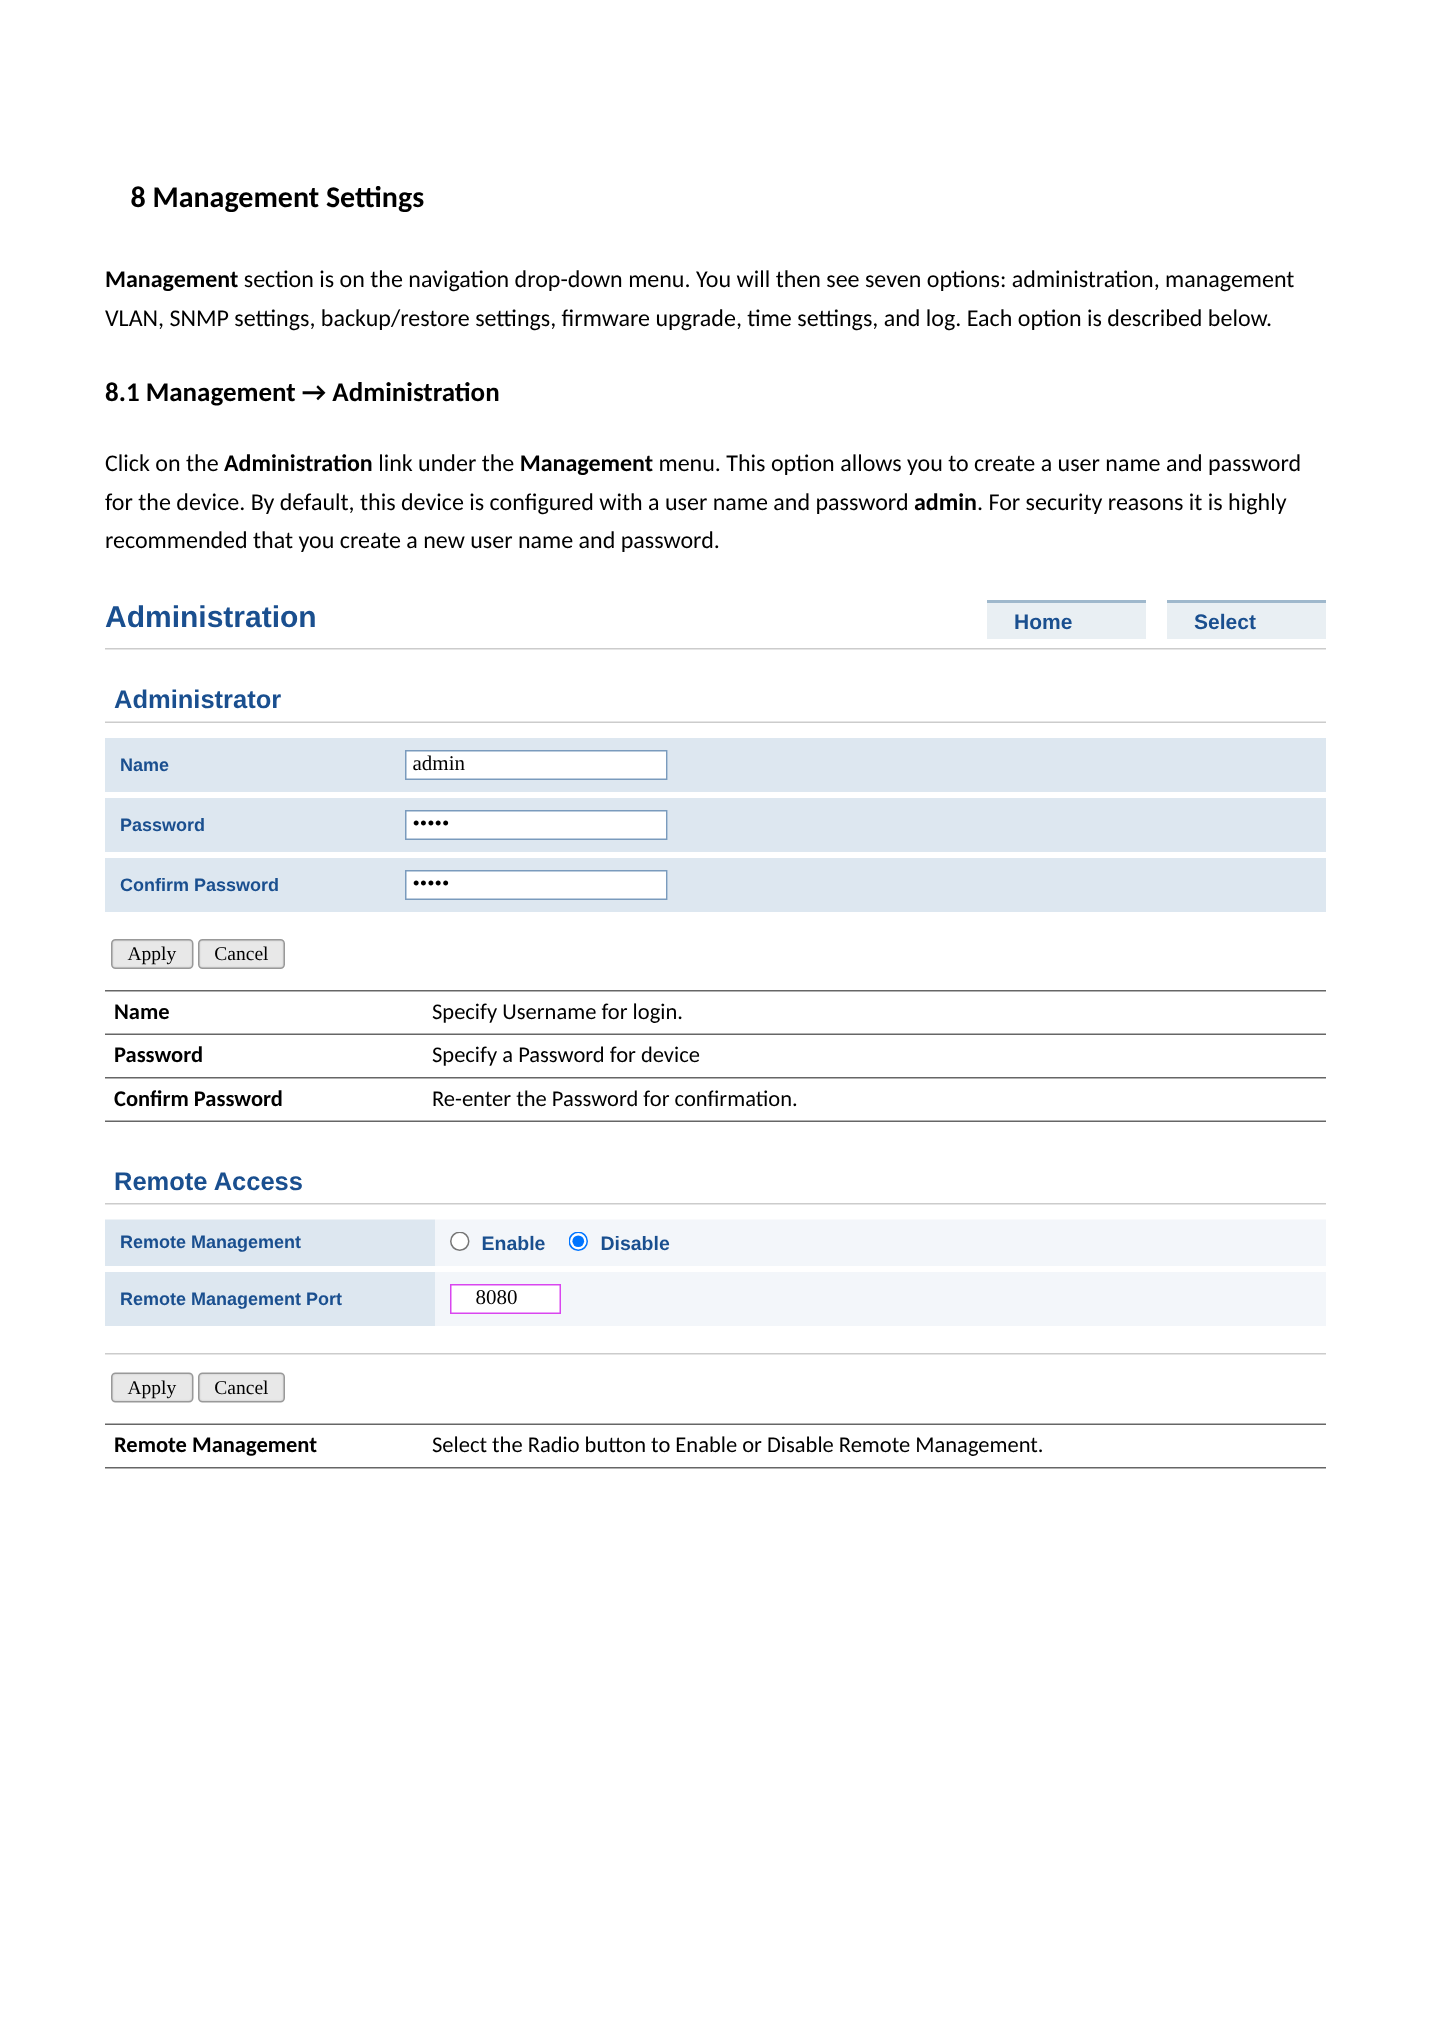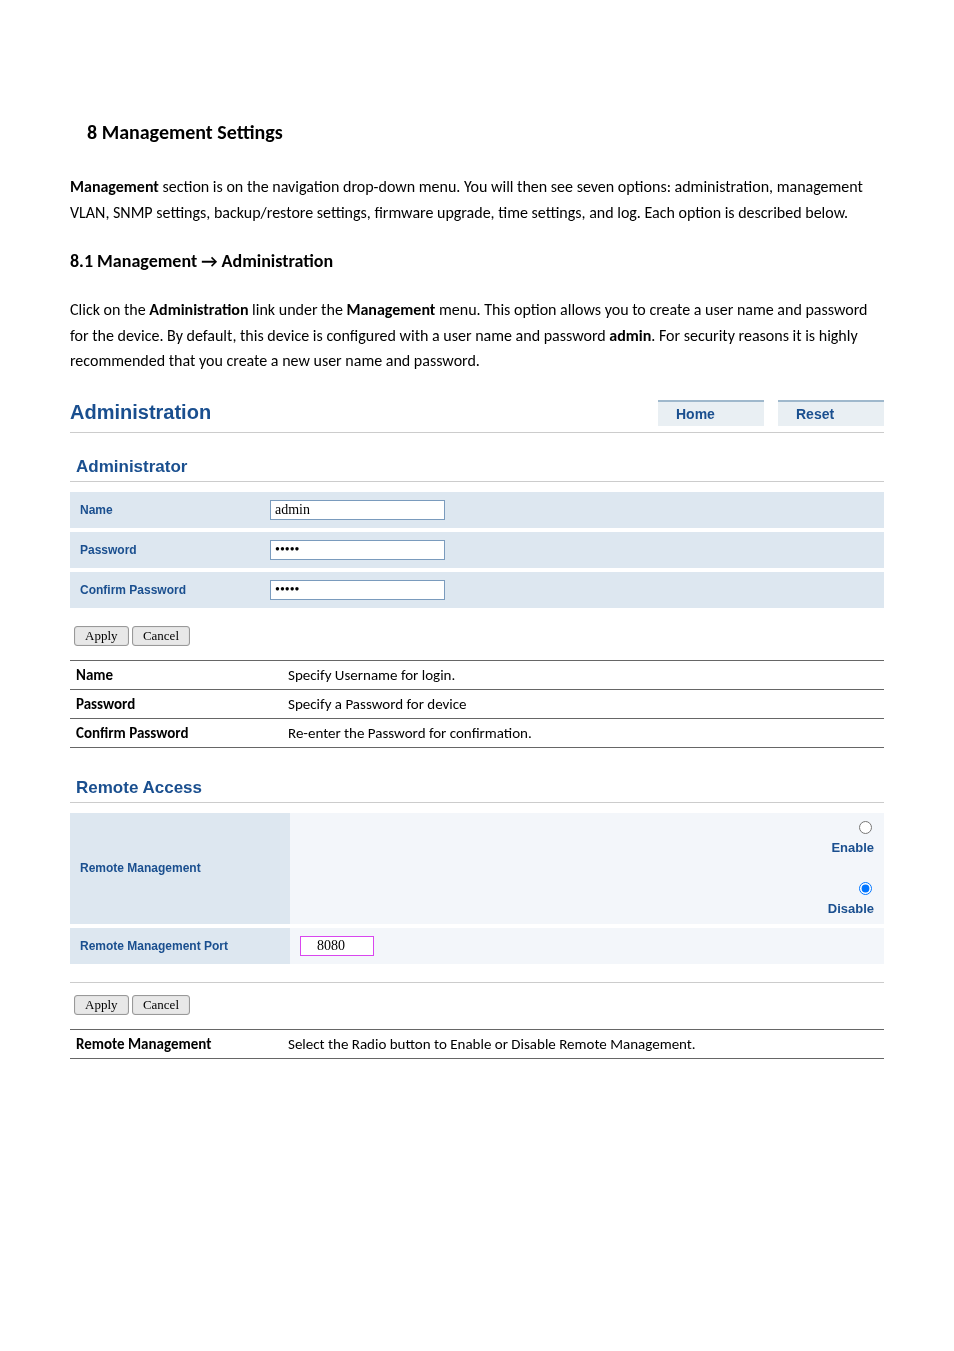--- a/index.html
+++ b/index.html
@@ -108,23 +108,22 @@
     width: 40px;
     background: #fff;
   }
 
   .radiorow {
     color: #1a4f8f;
     font-family: Verdana, Arial, sans-serif;
     font-weight: bold;
     font-size: 13px;
     display: flex;
-    align-items: flex-end;
+    align-items: flex-start;
     gap: 6px;
-    flex-direction: column;
   }
   .radiorow input { margin: 0 2px 0 0; }
 
   .btnrow {
     margin: 14px 0 6px 0;
     padding: 0 0 8px 4px;
   }
   .btnrow.withline {
     border-top: 1px solid #ccc;
     padding-top: 12px;
@@ -169,21 +168,21 @@
 <h2 class="sub">8.1 Management → Administration</h2>
 
 <p class="body">
   <span>Click on the </span><b>Administration</b><span> link under the </span><b>Management</b><span> menu. This option allows you to create a user name and password for the device. By default, this device is configured with a user name and password </span><b>admin</b><span>. For security reasons it is highly recommended that you create a new user name and password.</span>
 </p>
 
 <div class="panel-titlebar">
   <div class="panel-title">Administration</div>
   <div class="panel-nav">
     <div class="panel-nav-btn">Home</div>
-    <div class="panel-nav-btn">Reset</div>
+    <div class="panel-nav-btn">Select</div>
   </div>
 </div>
 
 <div class="section-label">Administrator</div>
 <hr class="sectiondivider">
 
 <table class="form">
   <tbody>
       <tr>
     <td class="lbl">Name</td>

